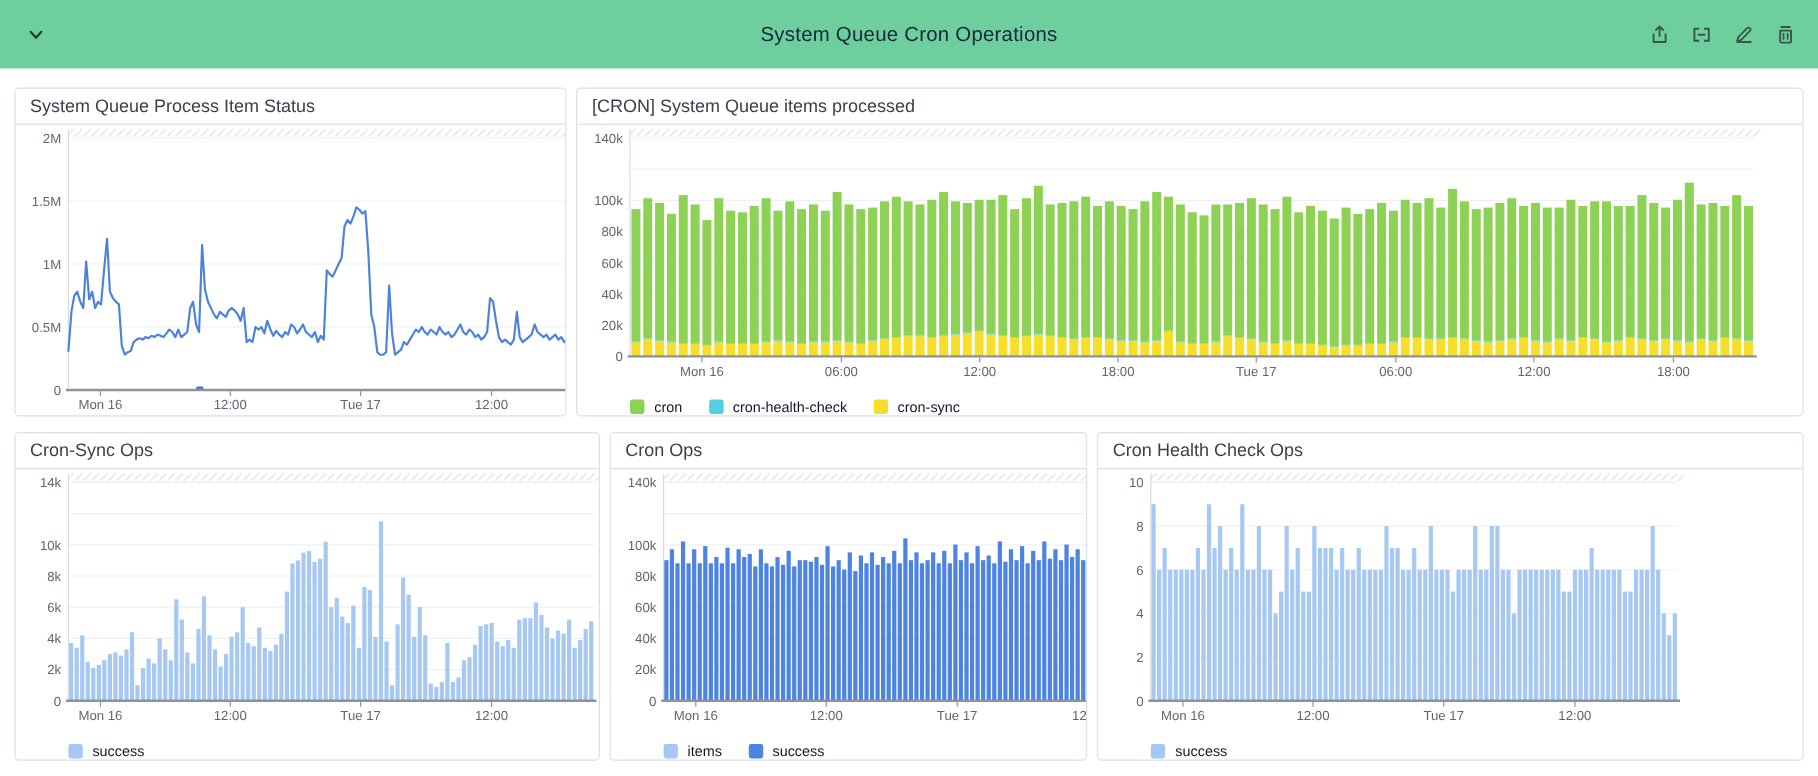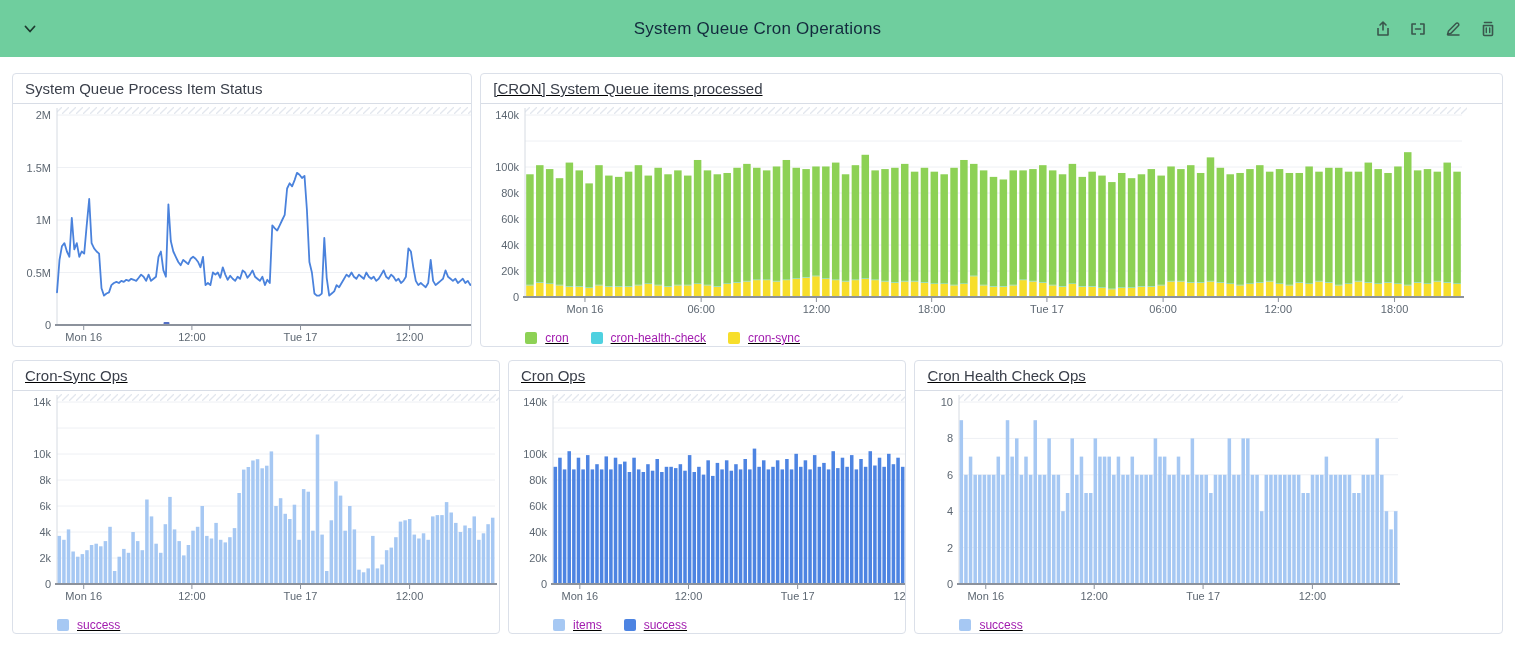--- a/index.html
+++ b/index.html
@@ -10,30 +10,30 @@
   .header { height:57px; display:flex; align-items:center; padding:0 16px; position:relative; }
   .header .chevron-btn { width:28px; height:28px; display:flex; align-items:center; justify-content:center; cursor:pointer; }
   .header .title { position:absolute; left:0; right:0; text-align:center;
     font-size:17px; font-weight:400; color:#132a3d; letter-spacing:.2px; }
   .header .actions { margin-left:auto; display:flex; gap:13px; z-index:2; }
   .header .actions .icon-btn { width:22px; height:22px; display:flex; align-items:center; justify-content:center; cursor:pointer; }
 
   
   .content { padding:16px 12px 0 12px; }
   .row { display:flex; gap:8px; }
-  .row + .row { margin-top:13px;text-decoration:underline; }
+  .row + .row { margin-top:13px; }
   .panel { background:#fff; border:1px solid #dbe0e9; border-radius:4px; height:274px; overflow:hidden; }
-  .p1 { width:490px; } .p2 { width:1089px;text-decoration:underline; }
+  .p1 { width:490px; } .p2 { width:1089px; }
   .p3 { width:490px; } .p4 { width:400px; } .p5 { width:591px; }
   .panel-title { height:30px; line-height:29px; padding:0 12px; font-size:15px; font-weight:500;
     color:#3a3f4a; border-bottom:1px solid #d8dde6; white-space:nowrap; overflow:hidden; }
   .chart-wrap { padding-top:3px; }
   svg text { font-family:"Liberation Sans", sans-serif; }
   .legend { display:flex; align-items:center; gap:22px; margin:5px 0 0 44px; height:20px; }
-  .legend-item { display:flex; align-items:center; font-size:12px; color:#a21caf; }
+  .legend-item { display:flex; align-items:center; font-size:12px; color:#0f172a; }
   .legend-swatch { width:12px; height:12px; border-radius:2px; margin-right:8px; display:inline-block; }
 </style>
 </head>
 <body>
 
 <div class="header" id="hdr" style="background: rgb(111, 206, 158);">
   <div class="chevron-btn">
     <svg width="16" height="16" viewBox="0 0 16 16">
       <path d="M3.5 5.5 L8 10.5 L12.5 5.5" fill="none" stroke="#1d3a2f" stroke-width="1.8" stroke-linecap="round" stroke-linejoin="round"></path>
     </svg>

